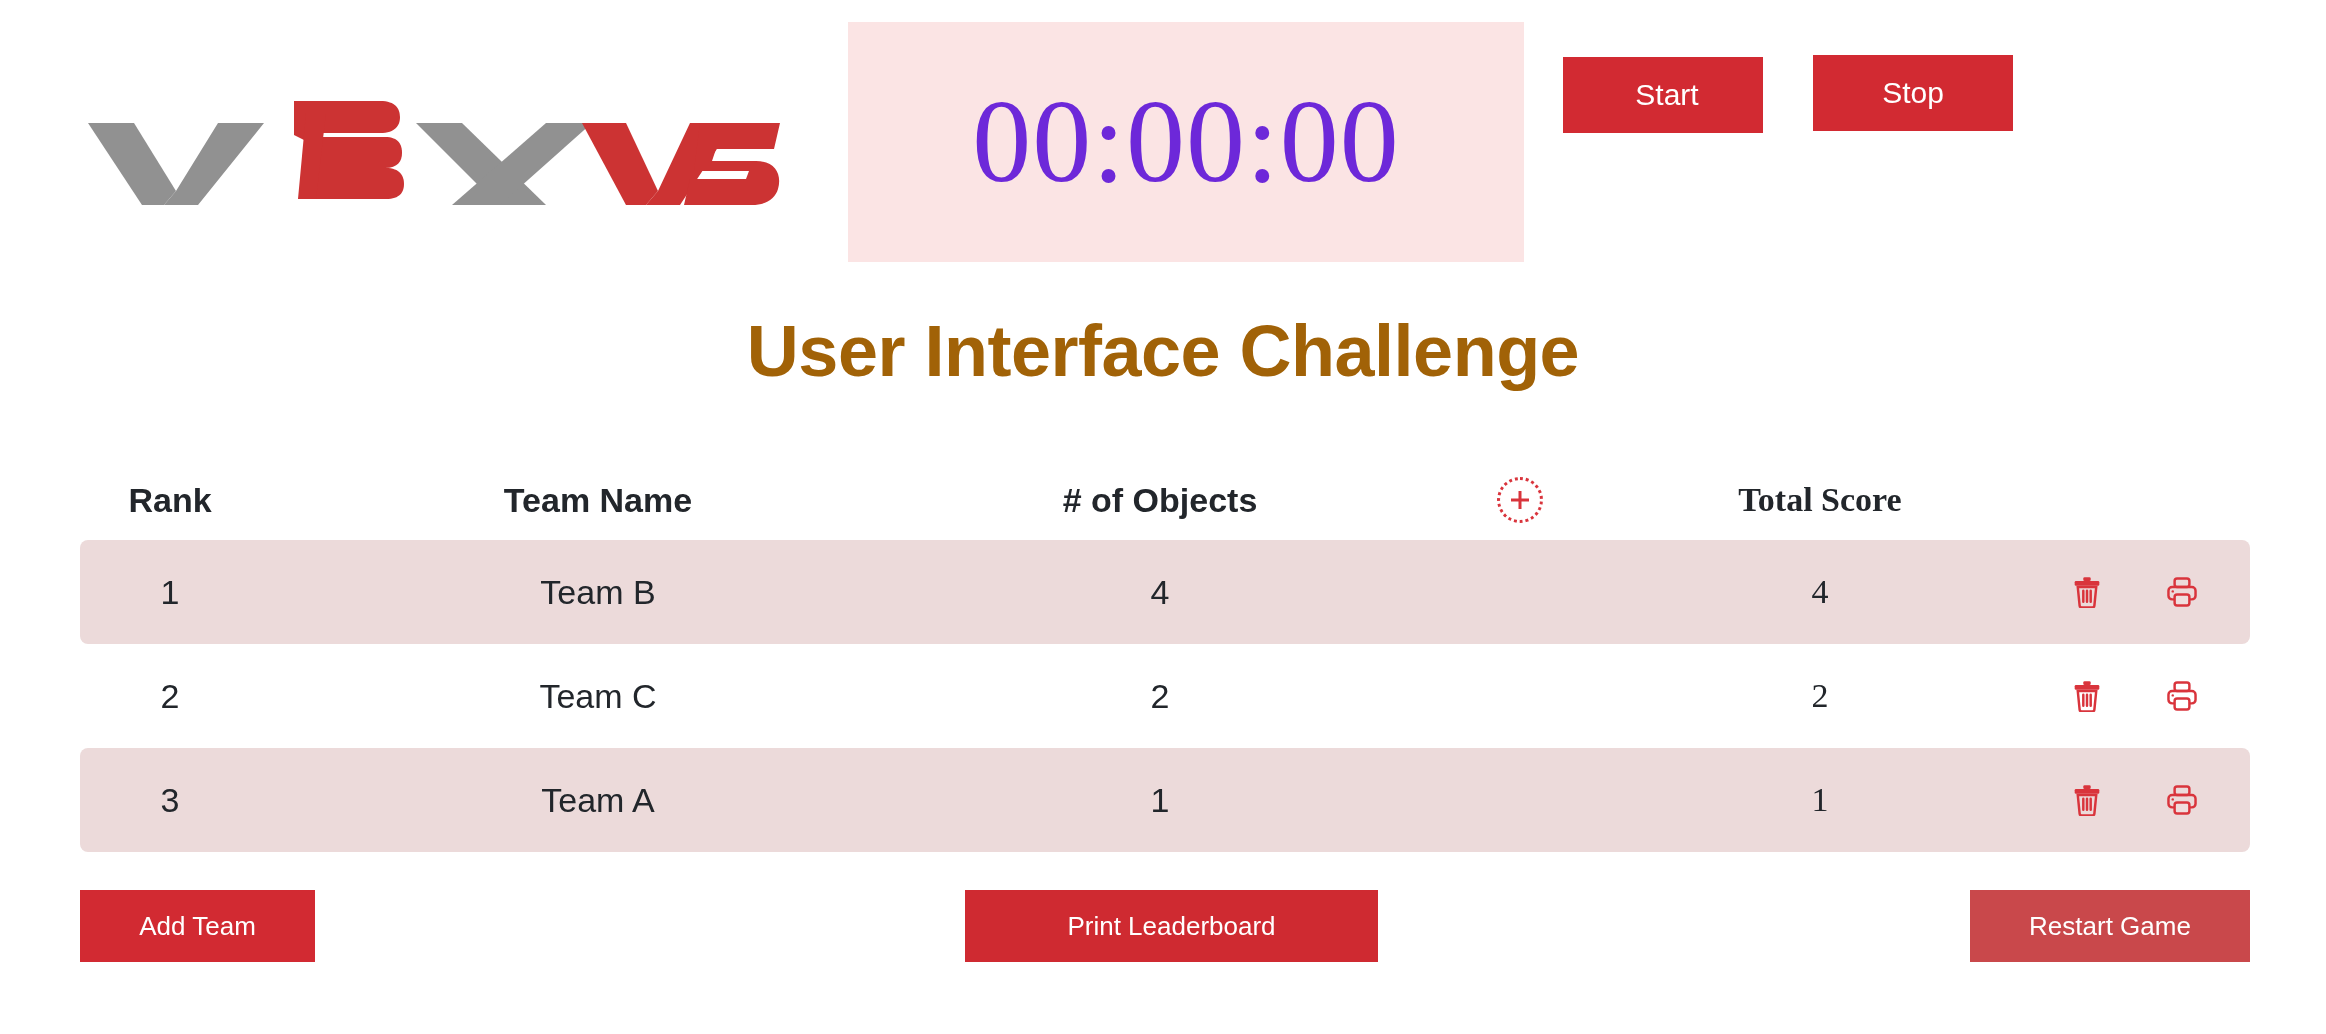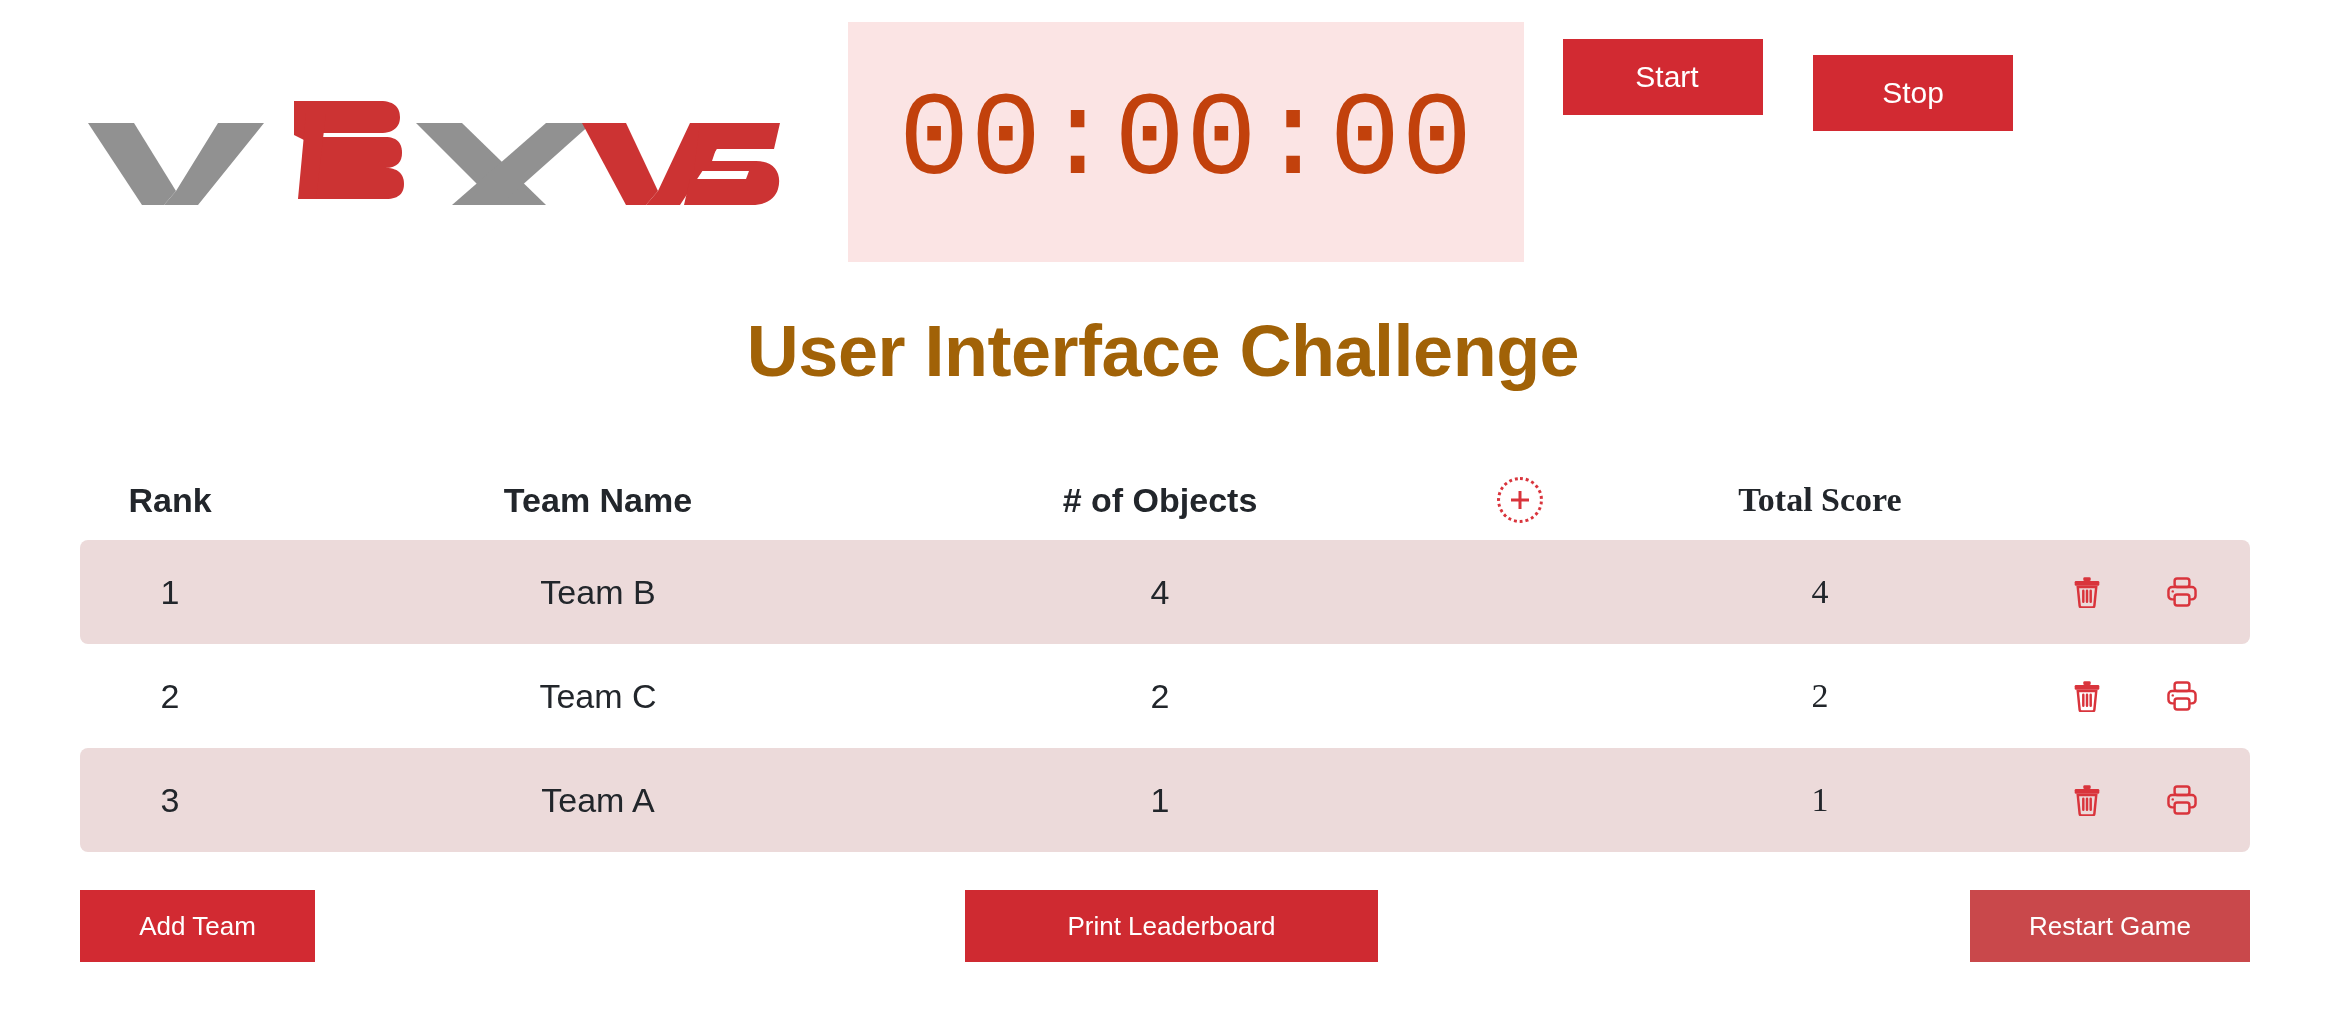--- a/index.html
+++ b/index.html
@@ -43,43 +43,43 @@
     left: 848px;
     top: 22px;
     width: 676px;
     height: 240px;
     background: #fbe4e4;
     display: flex;
     align-items: center;
     justify-content: center;
   }
   .timer-text {
-    font-family: Liberation Mono, monospace;
+    font-family: Liberation Serif, serif;
     font-size: 118px;
     font-weight: 400;
-    color: #c2410c;
+    color: #6d28d9;
     letter-spacing: 1px;
     line-height: 1;
   }
 
   
   .ctrl-start, .ctrl-stop, .ctrl-reset {
     position: absolute;
     background: #d22a32;
     color: #ffffff;
     border: none;
     font-family: "Liberation Sans", sans-serif;
     font-size: 30px;
     line-height: 1;
     display: flex;
     align-items: center;
     justify-content: center;
     cursor: pointer;
   }
-  .ctrl-start { left: 1563px; top: 39px;  width: 200px; height: 76px; padding-left: 8px; }
+  .ctrl-start { left: 1563px; top: 57px;  width: 200px; height: 76px; padding-left: 8px; }
   .ctrl-stop  { left: 1813px; top: 55px;  width: 200px; height: 76px; }
   .ctrl-reset { left: 1563px; top: 157px; width: 450px; height: 76px; }
 
   
   .page-title {
     position: absolute;
     left: 0;
     top: 310px;
     width: 2326px;
     text-align: center;

